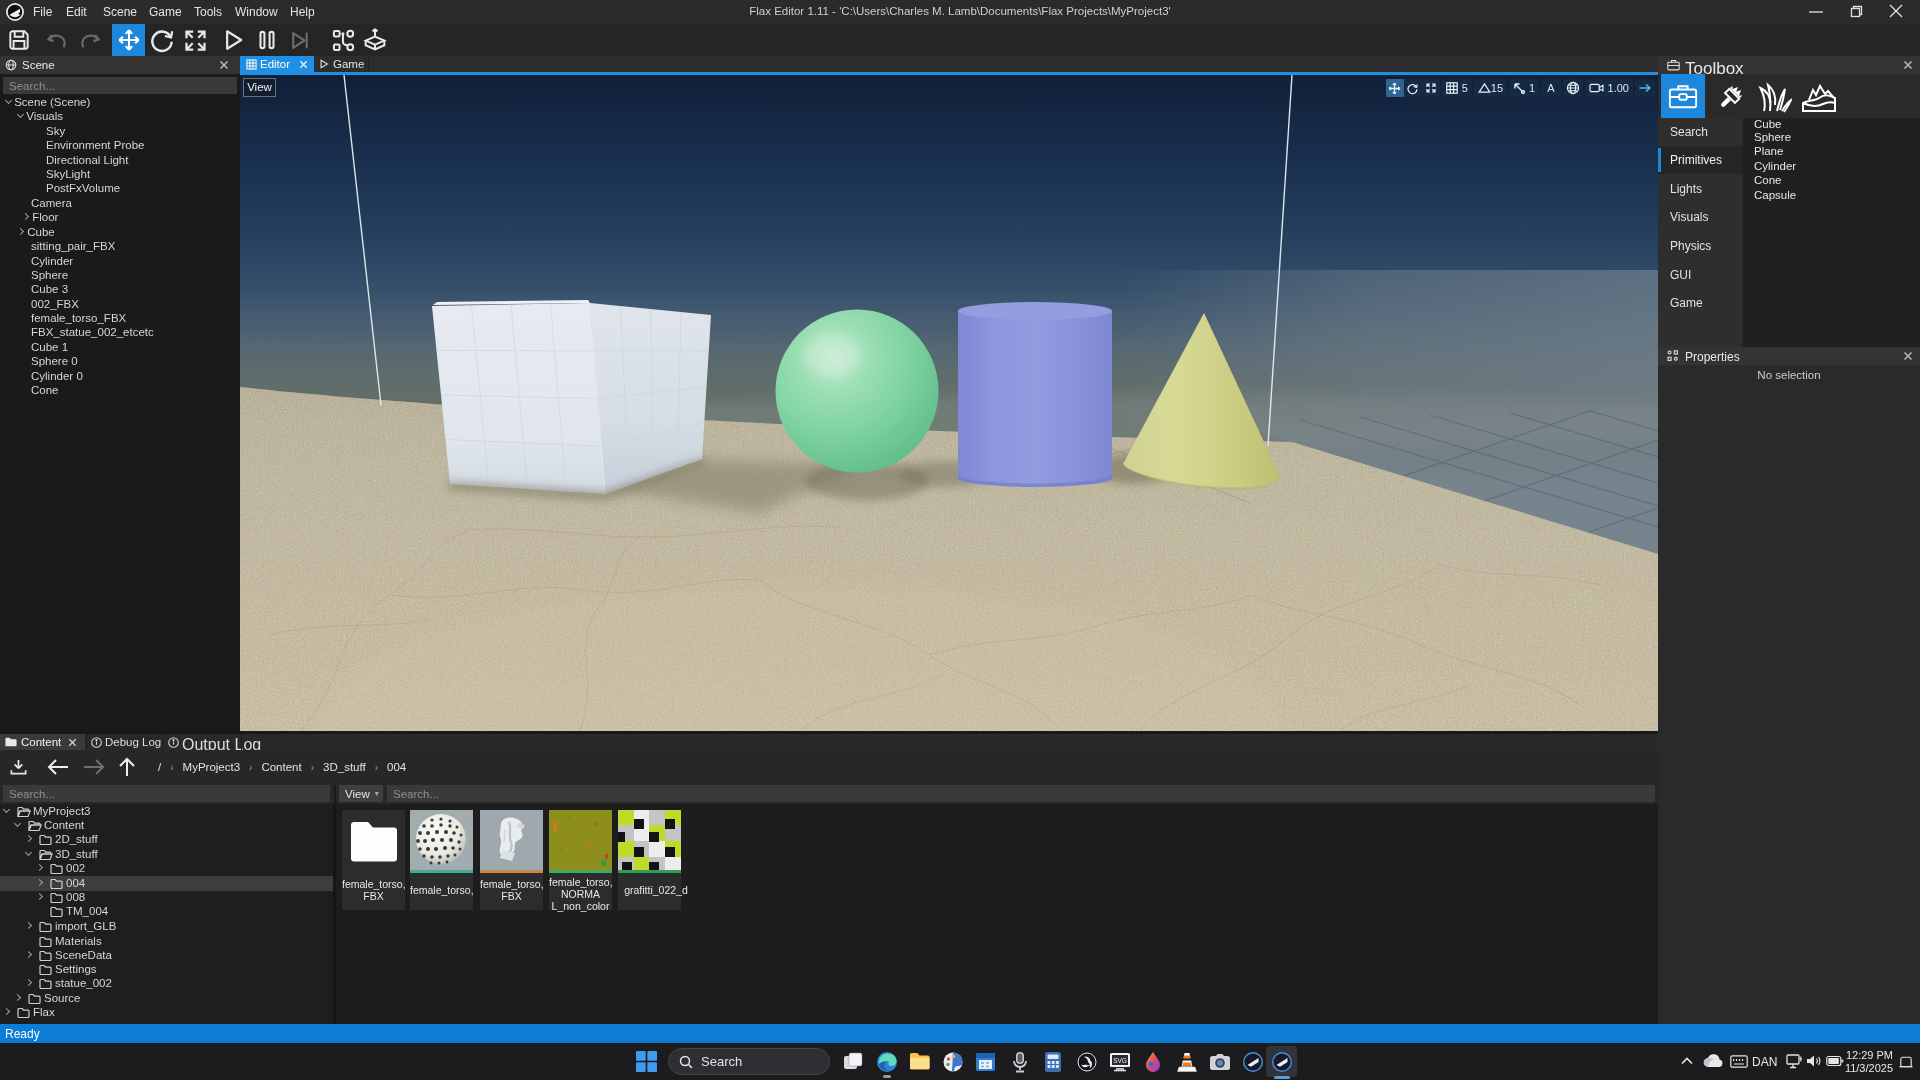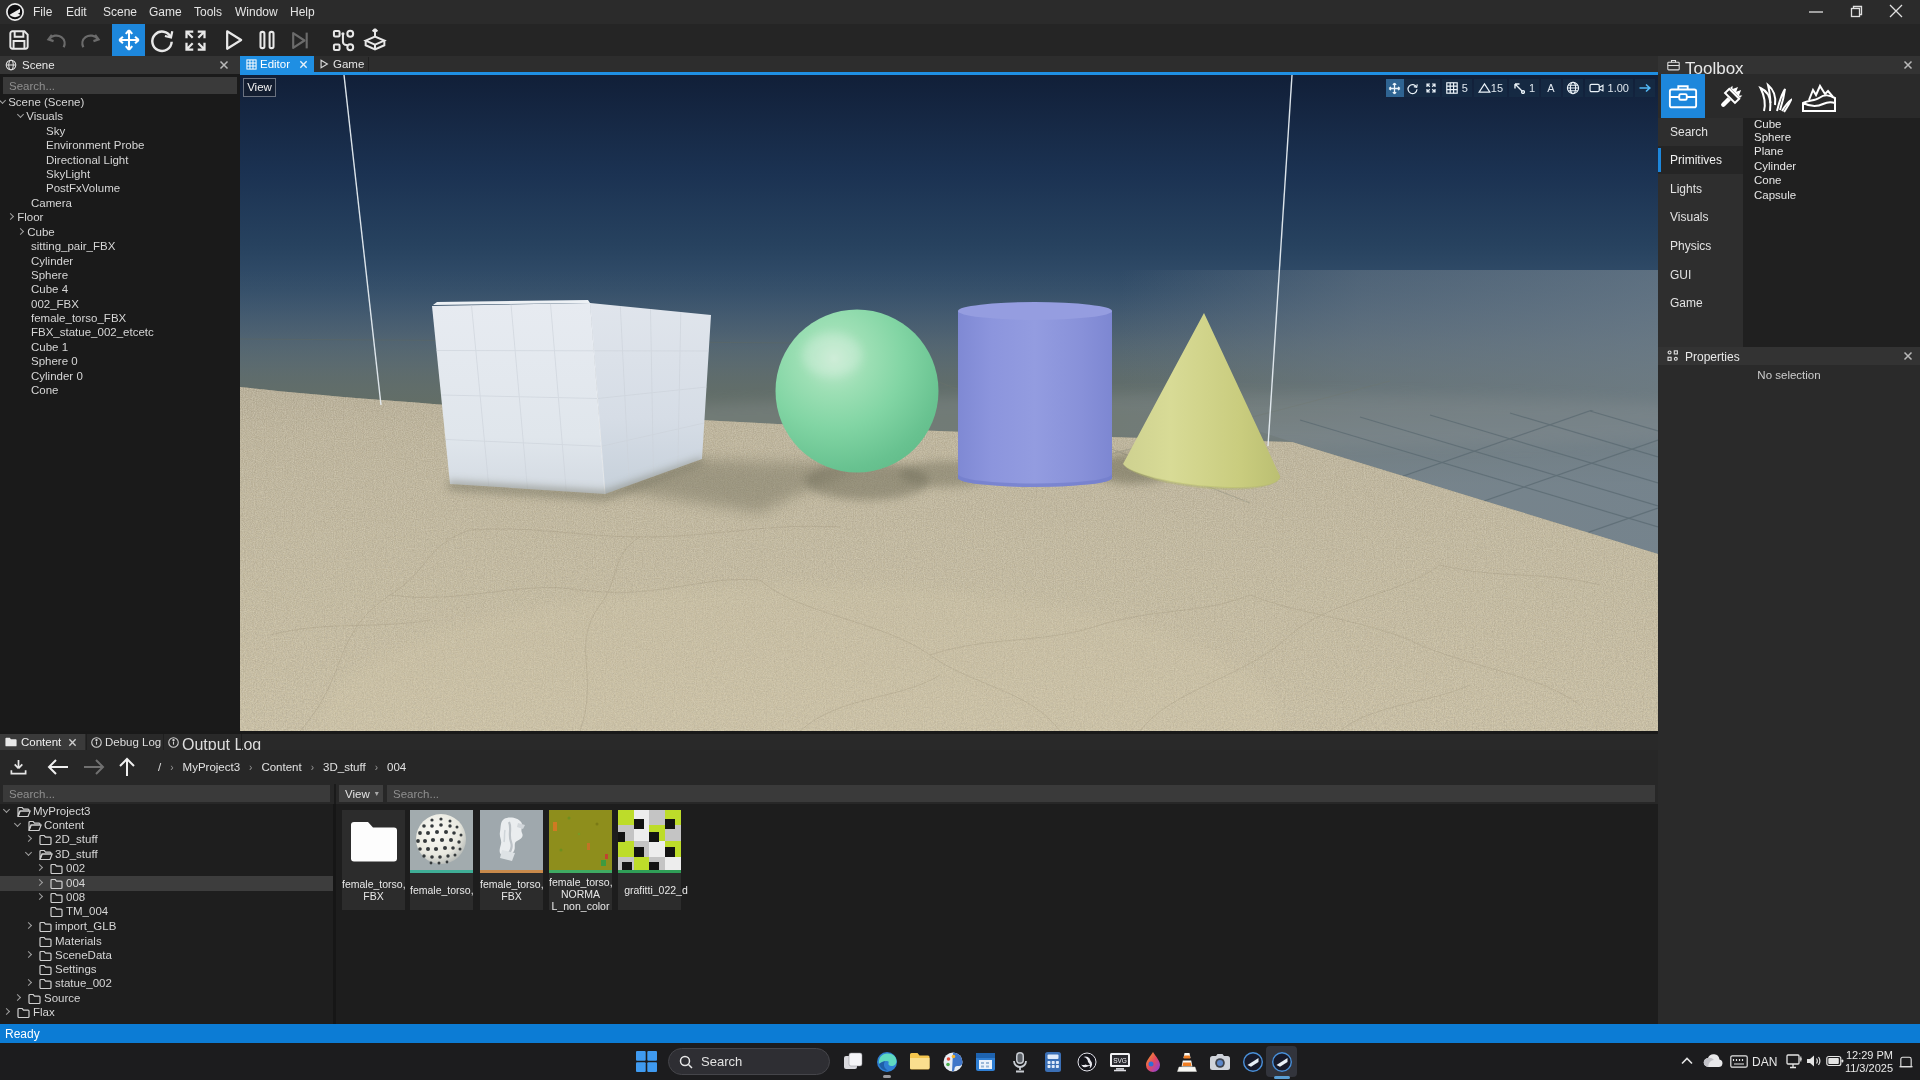--- a/index.html
+++ b/index.html
@@ -58,20 +58,21 @@
       <path d="M3.5 12 A 8.1 8.1 0 0 0 14.5 12 L9.5 9.2 Z" fill="#ececec"></path>
       <path d="M4 11.5 L14 5.8 L14 9.4 L7.5 13.4 Z" fill="#ececec"></path>
     </svg>
     <div class="menu" style="left:33px">File</div>
     <div class="menu" style="left:66px">Edit</div>
     <div class="menu" style="left:103px">Scene</div>
     <div class="menu" style="left:149px">Game</div>
     <div class="menu" style="left:194px">Tools</div>
     <div class="menu" style="left:235px">Window</div>
     <div class="menu" style="left:290px">Help</div>
+    <div id="wintitle">Flax Editor 1.11 - 'C:\Users\Charles M. Lamb\Documents\Flax Projects\MyProject3'</div>
 
     <svg class="abs" style="left:1806px;top:0" width="114" height="24" viewBox="0 0 114 24">
       <g stroke="#e0e0e0" stroke-width="1.3" fill="none">
         <line x1="3" y1="12" x2="17" y2="12"></line>
         <rect x="45.5" y="8.5" width="8" height="8"></rect>
         <path d="M47.5 8.5 v-2 h8 v8 h-2"></path>
         <path d="M84 5 L96 17 M96 5 L84 17"></path>
       </g>
     </svg>
   </div>
@@ -172,34 +173,34 @@
         <path d="M1.6 8 h12.8"></path>
       </svg>
       <div class="abs" style="left:22px;top:3px;font-size:11.5px;color:#e8e8e8">Scene</div>
       <svg class="abs" style="left:219px;top:4px" width="10" height="10" viewBox="0 0 10 10" stroke="#b9b9b9" stroke-width="1.5">
         <path d="M1.5 1.5 L8.5 8.5 M8.5 1.5 L1.5 8.5"></path>
       </svg>
     </div>
     <div class="abs searchbox" style="left:3px;top:21px;width:234px;height:17px">Search...</div>
 
     <div class="abs" style="left:0;top:40px;width:240px;height:635px;background:#1a1a1a;overflow:hidden">
-      <div class="treerow" style="left:0;top:0px"><span class="cvd"></span> Scene (Scene)</div>
+      <div class="treerow" style="left:6px;top:0px"><span class="cvd"></span> Scene (Scene)</div>
       <div class="treerow" style="left:18px;top:14px"><span class="cvd"></span> Visuals</div>
       <div class="treerow" style="left:46px;top:29px">Sky</div>
       <div class="treerow" style="left:46px;top:43px">Environment Probe</div>
       <div class="treerow" style="left:46px;top:58px">Directional Light</div>
       <div class="treerow" style="left:46px;top:72px">SkyLight</div>
       <div class="treerow" style="left:46px;top:86px">PostFxVolume</div>
       <div class="treerow" style="left:31px;top:101px">Camera</div>
-      <div class="treerow" style="left:8px;top:115px"><span class="cvr"></span> Floor</div>
+      <div class="treerow" style="left:23px;top:115px"><span class="cvr"></span> Floor</div>
       <div class="treerow" style="left:18px;top:130px"><span class="cvr"></span> Cube</div>
       <div class="treerow" style="left:31px;top:144px">sitting_pair_FBX</div>
       <div class="treerow" style="left:31px;top:159px">Cylinder</div>
       <div class="treerow" style="left:31px;top:173px">Sphere</div>
-      <div class="treerow" style="left:31px;top:187px">Cube 4</div>
+      <div class="treerow" style="left:31px;top:187px">Cube 3</div>
       <div class="treerow" style="left:31px;top:202px">002_FBX</div>
       <div class="treerow" style="left:31px;top:216px">female_torso_FBX</div>
       <div class="treerow" style="left:31px;top:230px">FBX_statue_002_etcetc</div>
       <div class="treerow" style="left:31px;top:245px">Cube 1</div>
       <div class="treerow" style="left:31px;top:259px">Sphere 0</div>
       <div class="treerow" style="left:31px;top:274px">Cylinder 0</div>
       <div class="treerow" style="left:31px;top:288px">Cone</div>
     </div>
   </div>
 

